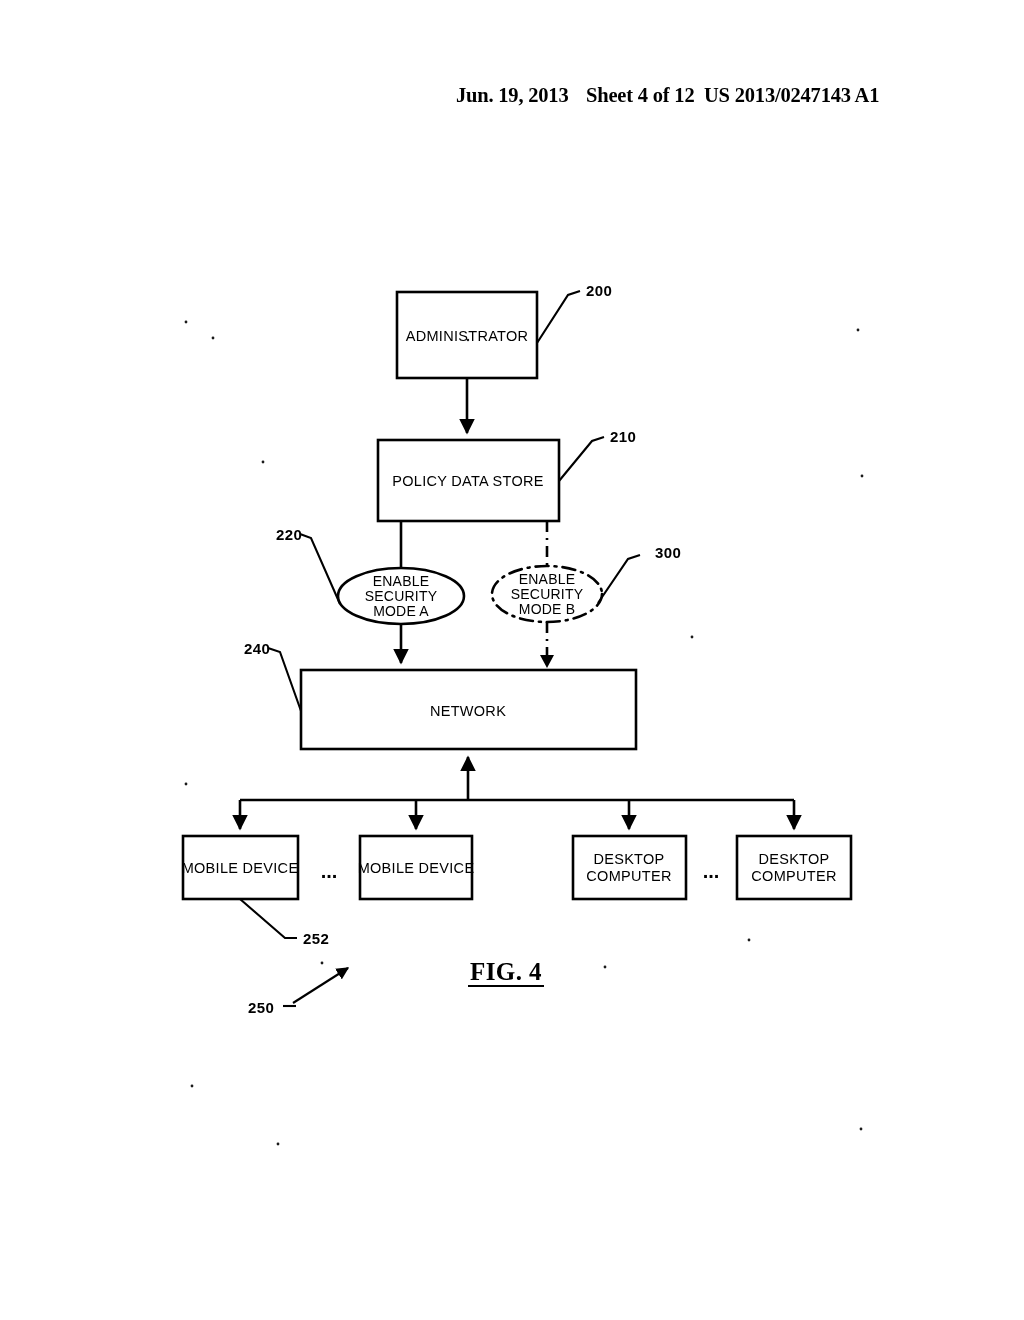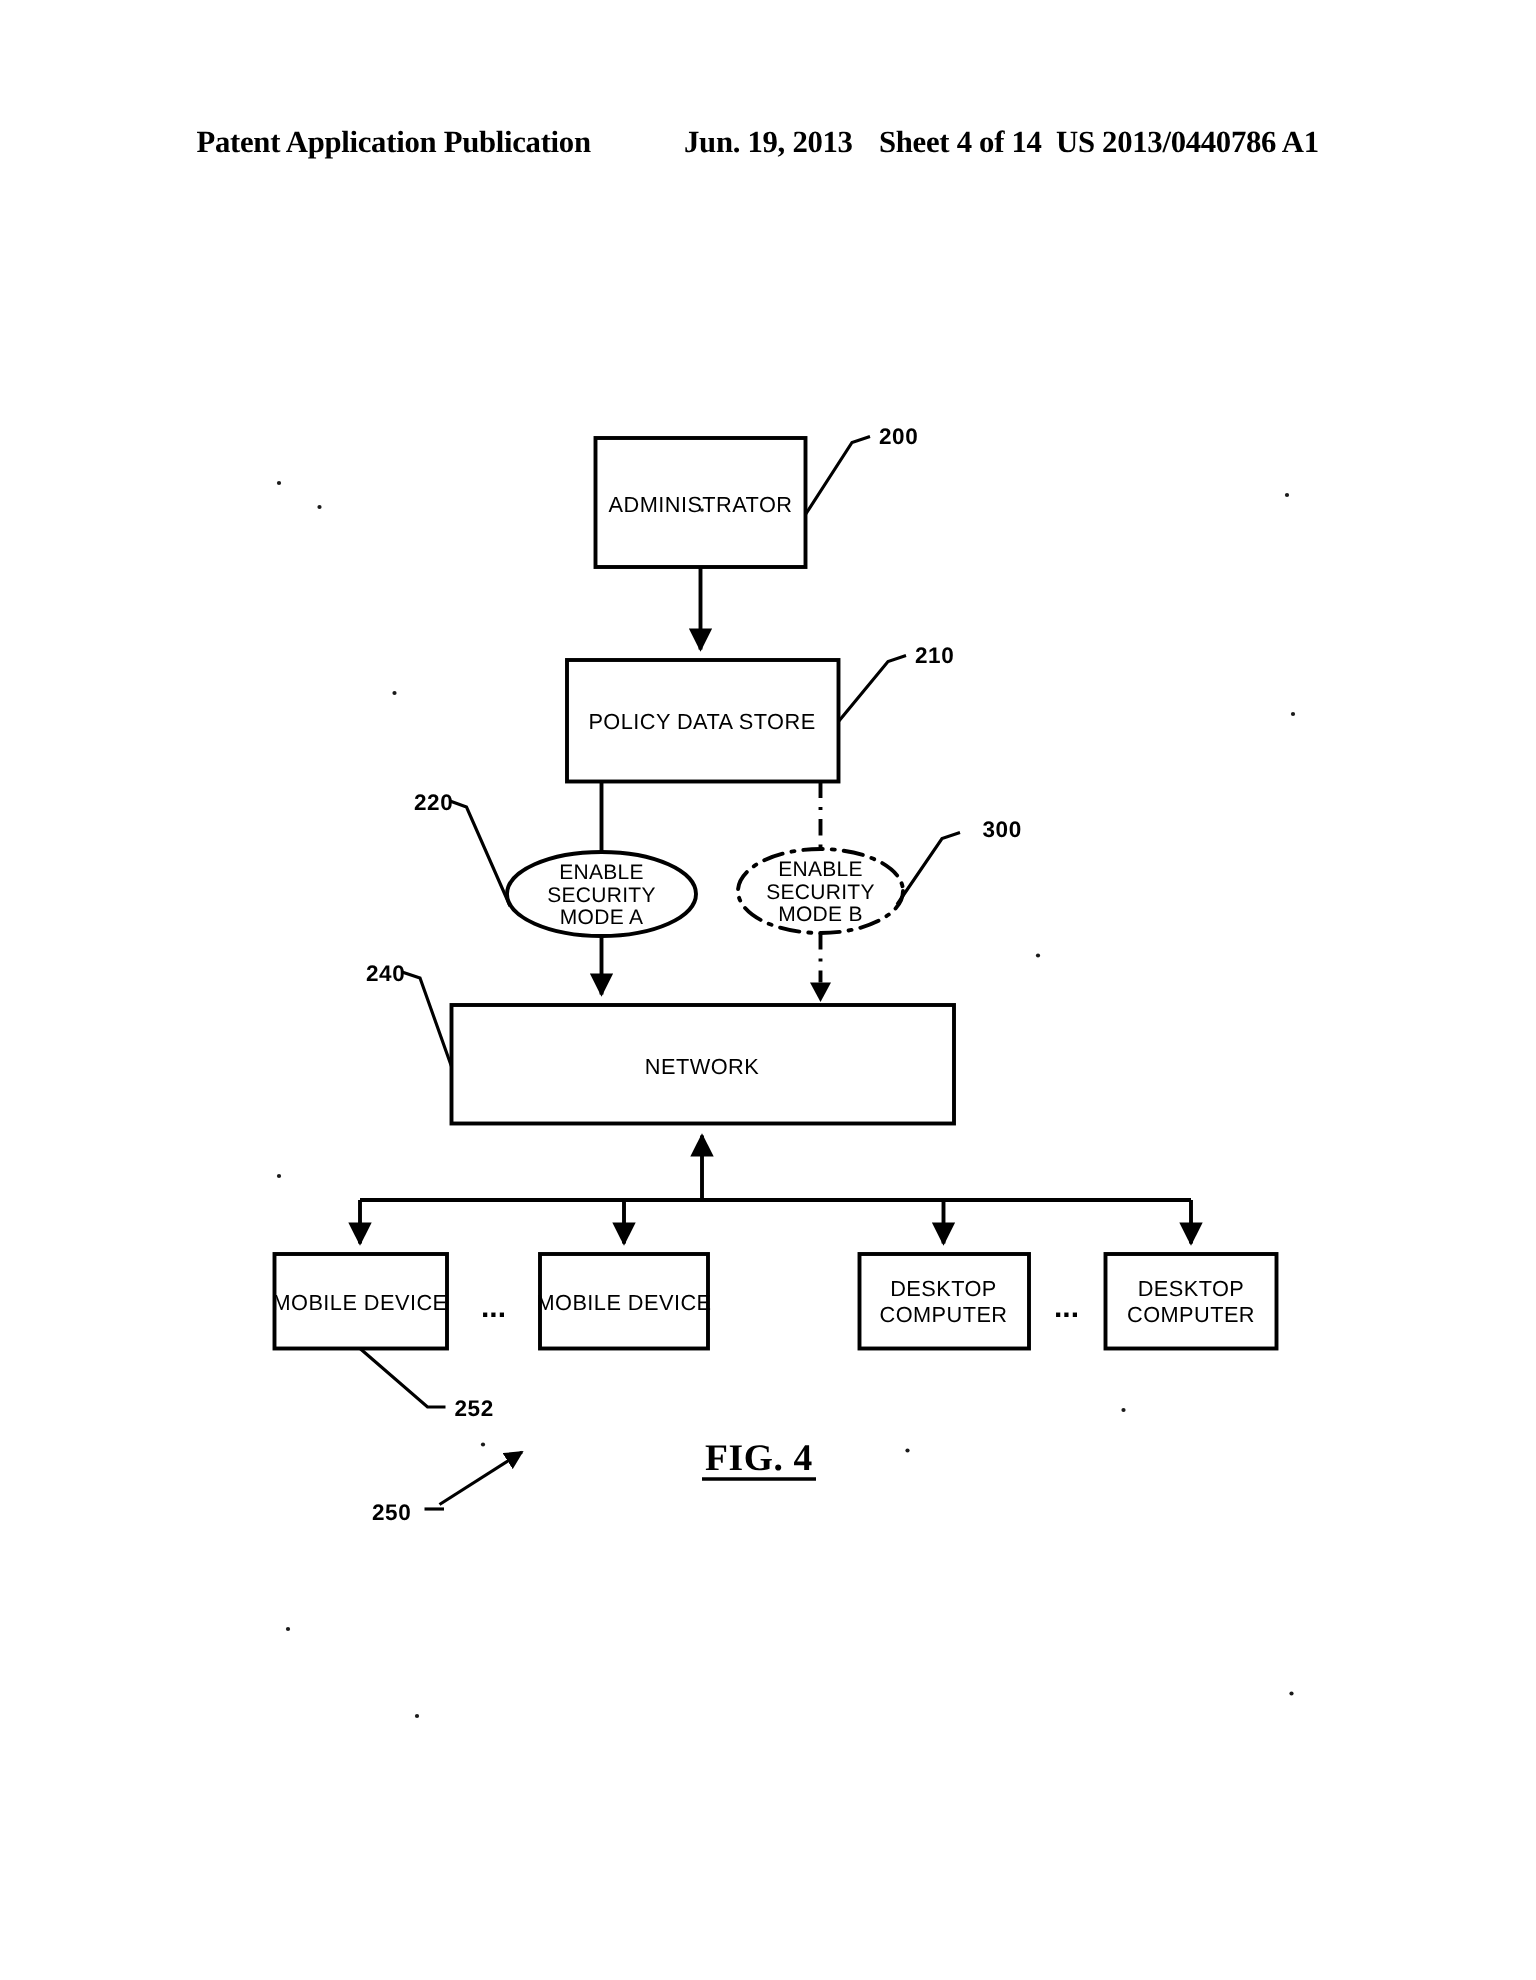--- a/index.html
+++ b/index.html
@@ -125,24 +125,23 @@
   .fig-underline {
     stroke: #000000;
     stroke-width: 2.2;
   }
   .speck { fill: #1a1a1a; }
 </style>
 </head>
 <body>
 
 <div id="page-header">
-  <span class="h-pub">Patent Application Publication</span>
   <span class="h-date">Jun. 19, 2013</span>
-  <span class="h-sheet">Sheet 4 of 14</span>
-  <span class="h-num">US 2013/0440786 A1</span>
+  <span class="h-sheet">Sheet 4 of 12</span>
+  <span class="h-num">US 2013/0247143 A1</span>
 </div>
 
 <div id="figure-canvas">
 <svg viewBox="0 0 1024 1320" xmlns="http://www.w3.org/2000/svg">
 
   <defs>
     <marker id="arrow" viewBox="0 0 10 10" refX="9" refY="5" markerWidth="6" markerHeight="6" orient="auto-start-reverse">
       <path d="M 0 0 L 10 5 L 0 10 z" class="arrowhead"></path>
     </marker>
   </defs>

